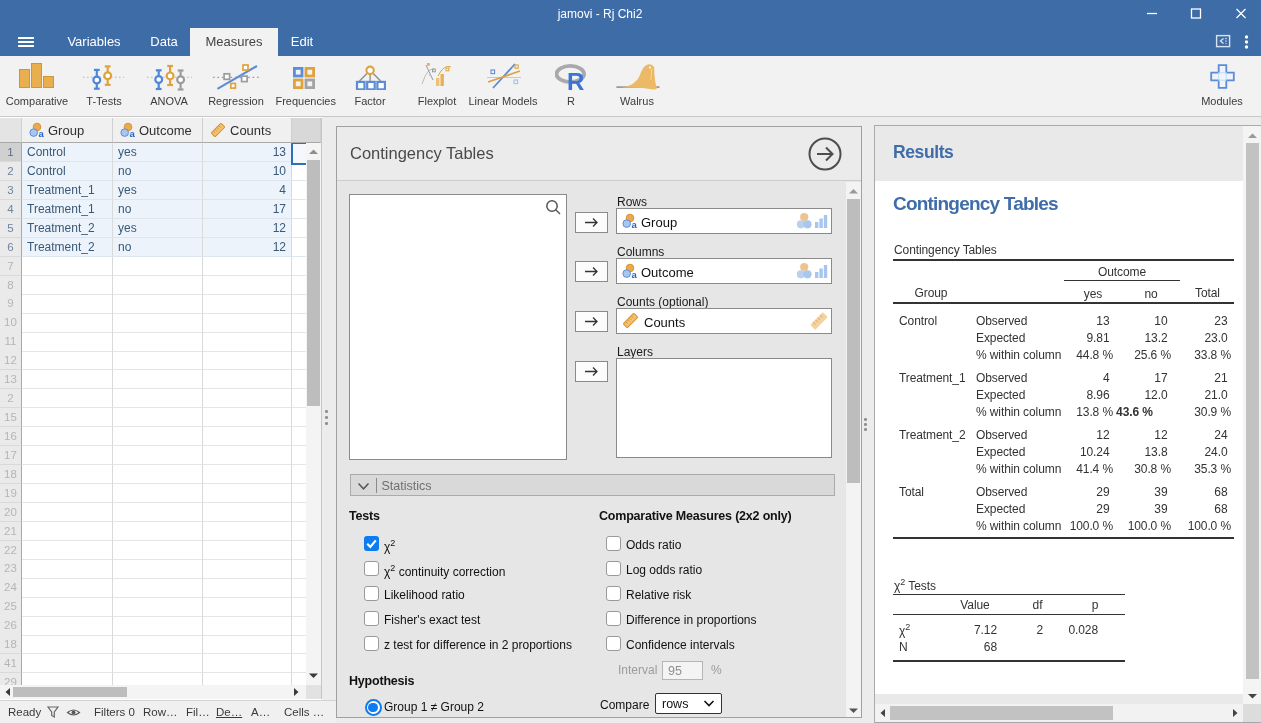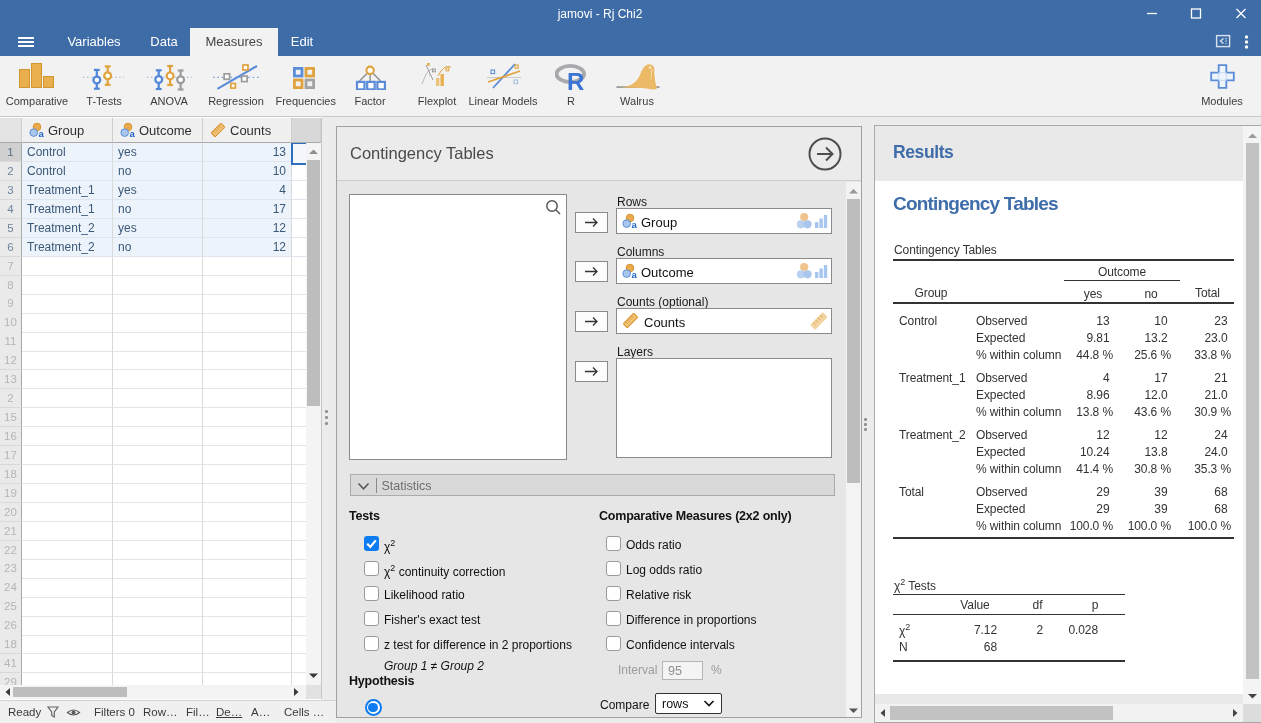--- a/index.html
+++ b/index.html
@@ -515,21 +515,21 @@
 <div class="abs opttext" style="left:384px;top:563px;">χ<sup style="font-size:9px;">2</sup> continuity correction</div>
 <div class="abs" style="left:363.5px;top:586px;width:15px;height:15px;background:#fff;border:1px solid #9a9a9a;border-radius:3px;"></div>
 <div class="abs opttext" style="left:384px;top:588px;">Likelihood ratio</div>
 <div class="abs" style="left:363.5px;top:611px;width:15px;height:15px;background:#fff;border:1px solid #9a9a9a;border-radius:3px;"></div>
 <div class="abs opttext" style="left:384px;top:613px;">Fisher's exact test</div>
 <div class="abs" style="left:363.5px;top:636px;width:15px;height:15px;background:#fff;border:1px solid #9a9a9a;border-radius:3px;"></div>
 <div class="abs opttext" style="left:384px;top:638px;">z test for difference in 2 proportions</div>
 <div class="abs boldlbl" style="left:349px;top:674px;">Hypothesis</div>
 <div class="abs" style="left:364.5px;top:699px;width:17px;height:17px;border:2px solid #0d7cf0;border-radius:50%;background:#fff;"></div>
 <div class="abs" style="left:368.3px;top:702.8px;width:9.5px;height:9.5px;border-radius:50%;background:#0d7cf0;"></div>
-<div class="abs opttext" style="left:384px;top:659px;font-style:italic;">Group 1 ≠ Group 2</div>
+<div class="abs opttext" style="left:384px;top:700px;">Group 1 ≠ Group 2</div>
 
 <div class="abs boldlbl" style="left:599px;top:509px;">Comparative Measures (2x2 only)</div>
 <div class="abs" style="left:606px;top:536px;width:15px;height:15px;background:#fff;border:1px solid #9a9a9a;border-radius:3px;"></div>
 <div class="abs opttext" style="left:626px;top:538px;">Odds ratio</div>
 <div class="abs" style="left:606px;top:561px;width:15px;height:15px;background:#fff;border:1px solid #9a9a9a;border-radius:3px;"></div>
 <div class="abs opttext" style="left:626px;top:563px;">Log odds ratio</div>
 <div class="abs" style="left:606px;top:586px;width:15px;height:15px;background:#fff;border:1px solid #9a9a9a;border-radius:3px;"></div>
 <div class="abs opttext" style="left:626px;top:588px;">Relative risk</div>
 <div class="abs" style="left:606px;top:611px;width:15px;height:15px;background:#fff;border:1px solid #9a9a9a;border-radius:3px;"></div>
 <div class="abs opttext" style="left:626px;top:613px;">Difference in proportions</div>
@@ -595,21 +595,21 @@
     <div class="abs rtext" style="left:1098px;top:371px;width:69.5px;text-align:right;font-size:12.5px;">17</div>
     <div class="abs rtext" style="left:1158px;top:371px;width:69.5px;text-align:right;font-size:12.5px;">21</div>
     <div class="abs rtext" style="left:899px;top:388px;font-size:12.5px;"></div>
     <div class="abs rtext" style="left:976px;top:388px;font-size:12.5px;">Expected</div>
     <div class="abs rtext" style="left:1040px;top:388px;width:69.5px;text-align:right;font-size:12.5px;">8.96</div>
     <div class="abs rtext" style="left:1098px;top:388px;width:69.5px;text-align:right;font-size:12.5px;">12.0</div>
     <div class="abs rtext" style="left:1158px;top:388px;width:69.5px;text-align:right;font-size:12.5px;">21.0</div>
     <div class="abs rtext" style="left:899px;top:405px;font-size:12.5px;"></div>
     <div class="abs rtext" style="left:976px;top:405px;font-size:12.5px;">% within column</div>
     <div class="abs rtext" style="left:1040px;top:405px;width:73px;text-align:right;font-size:12.5px;">13.8 %</div>
-    <div class="abs rtext" style="left:1098px;top:405px;width:73px;text-align:right;font-size:12.5px;">43.6 %</div>
+    <div class="abs rtext" style="left:1098px;top:405px;width:73px;text-align:center;font-size:12.5px;font-weight:bold;">43.6 %</div>
     <div class="abs rtext" style="left:1158px;top:405px;width:73px;text-align:right;font-size:12.5px;">30.9 %</div>
     <div class="abs rtext" style="left:899px;top:428px;font-size:12.5px;">Treatment_2</div>
     <div class="abs rtext" style="left:976px;top:428px;font-size:12.5px;">Observed</div>
     <div class="abs rtext" style="left:1040px;top:428px;width:69.5px;text-align:right;font-size:12.5px;">12</div>
     <div class="abs rtext" style="left:1098px;top:428px;width:69.5px;text-align:right;font-size:12.5px;">12</div>
     <div class="abs rtext" style="left:1158px;top:428px;width:69.5px;text-align:right;font-size:12.5px;">24</div>
     <div class="abs rtext" style="left:899px;top:445px;font-size:12.5px;"></div>
     <div class="abs rtext" style="left:976px;top:445px;font-size:12.5px;">Expected</div>
     <div class="abs rtext" style="left:1040px;top:445px;width:69.5px;text-align:right;font-size:12.5px;">10.24</div>
     <div class="abs rtext" style="left:1098px;top:445px;width:69.5px;text-align:right;font-size:12.5px;">13.8</div>

